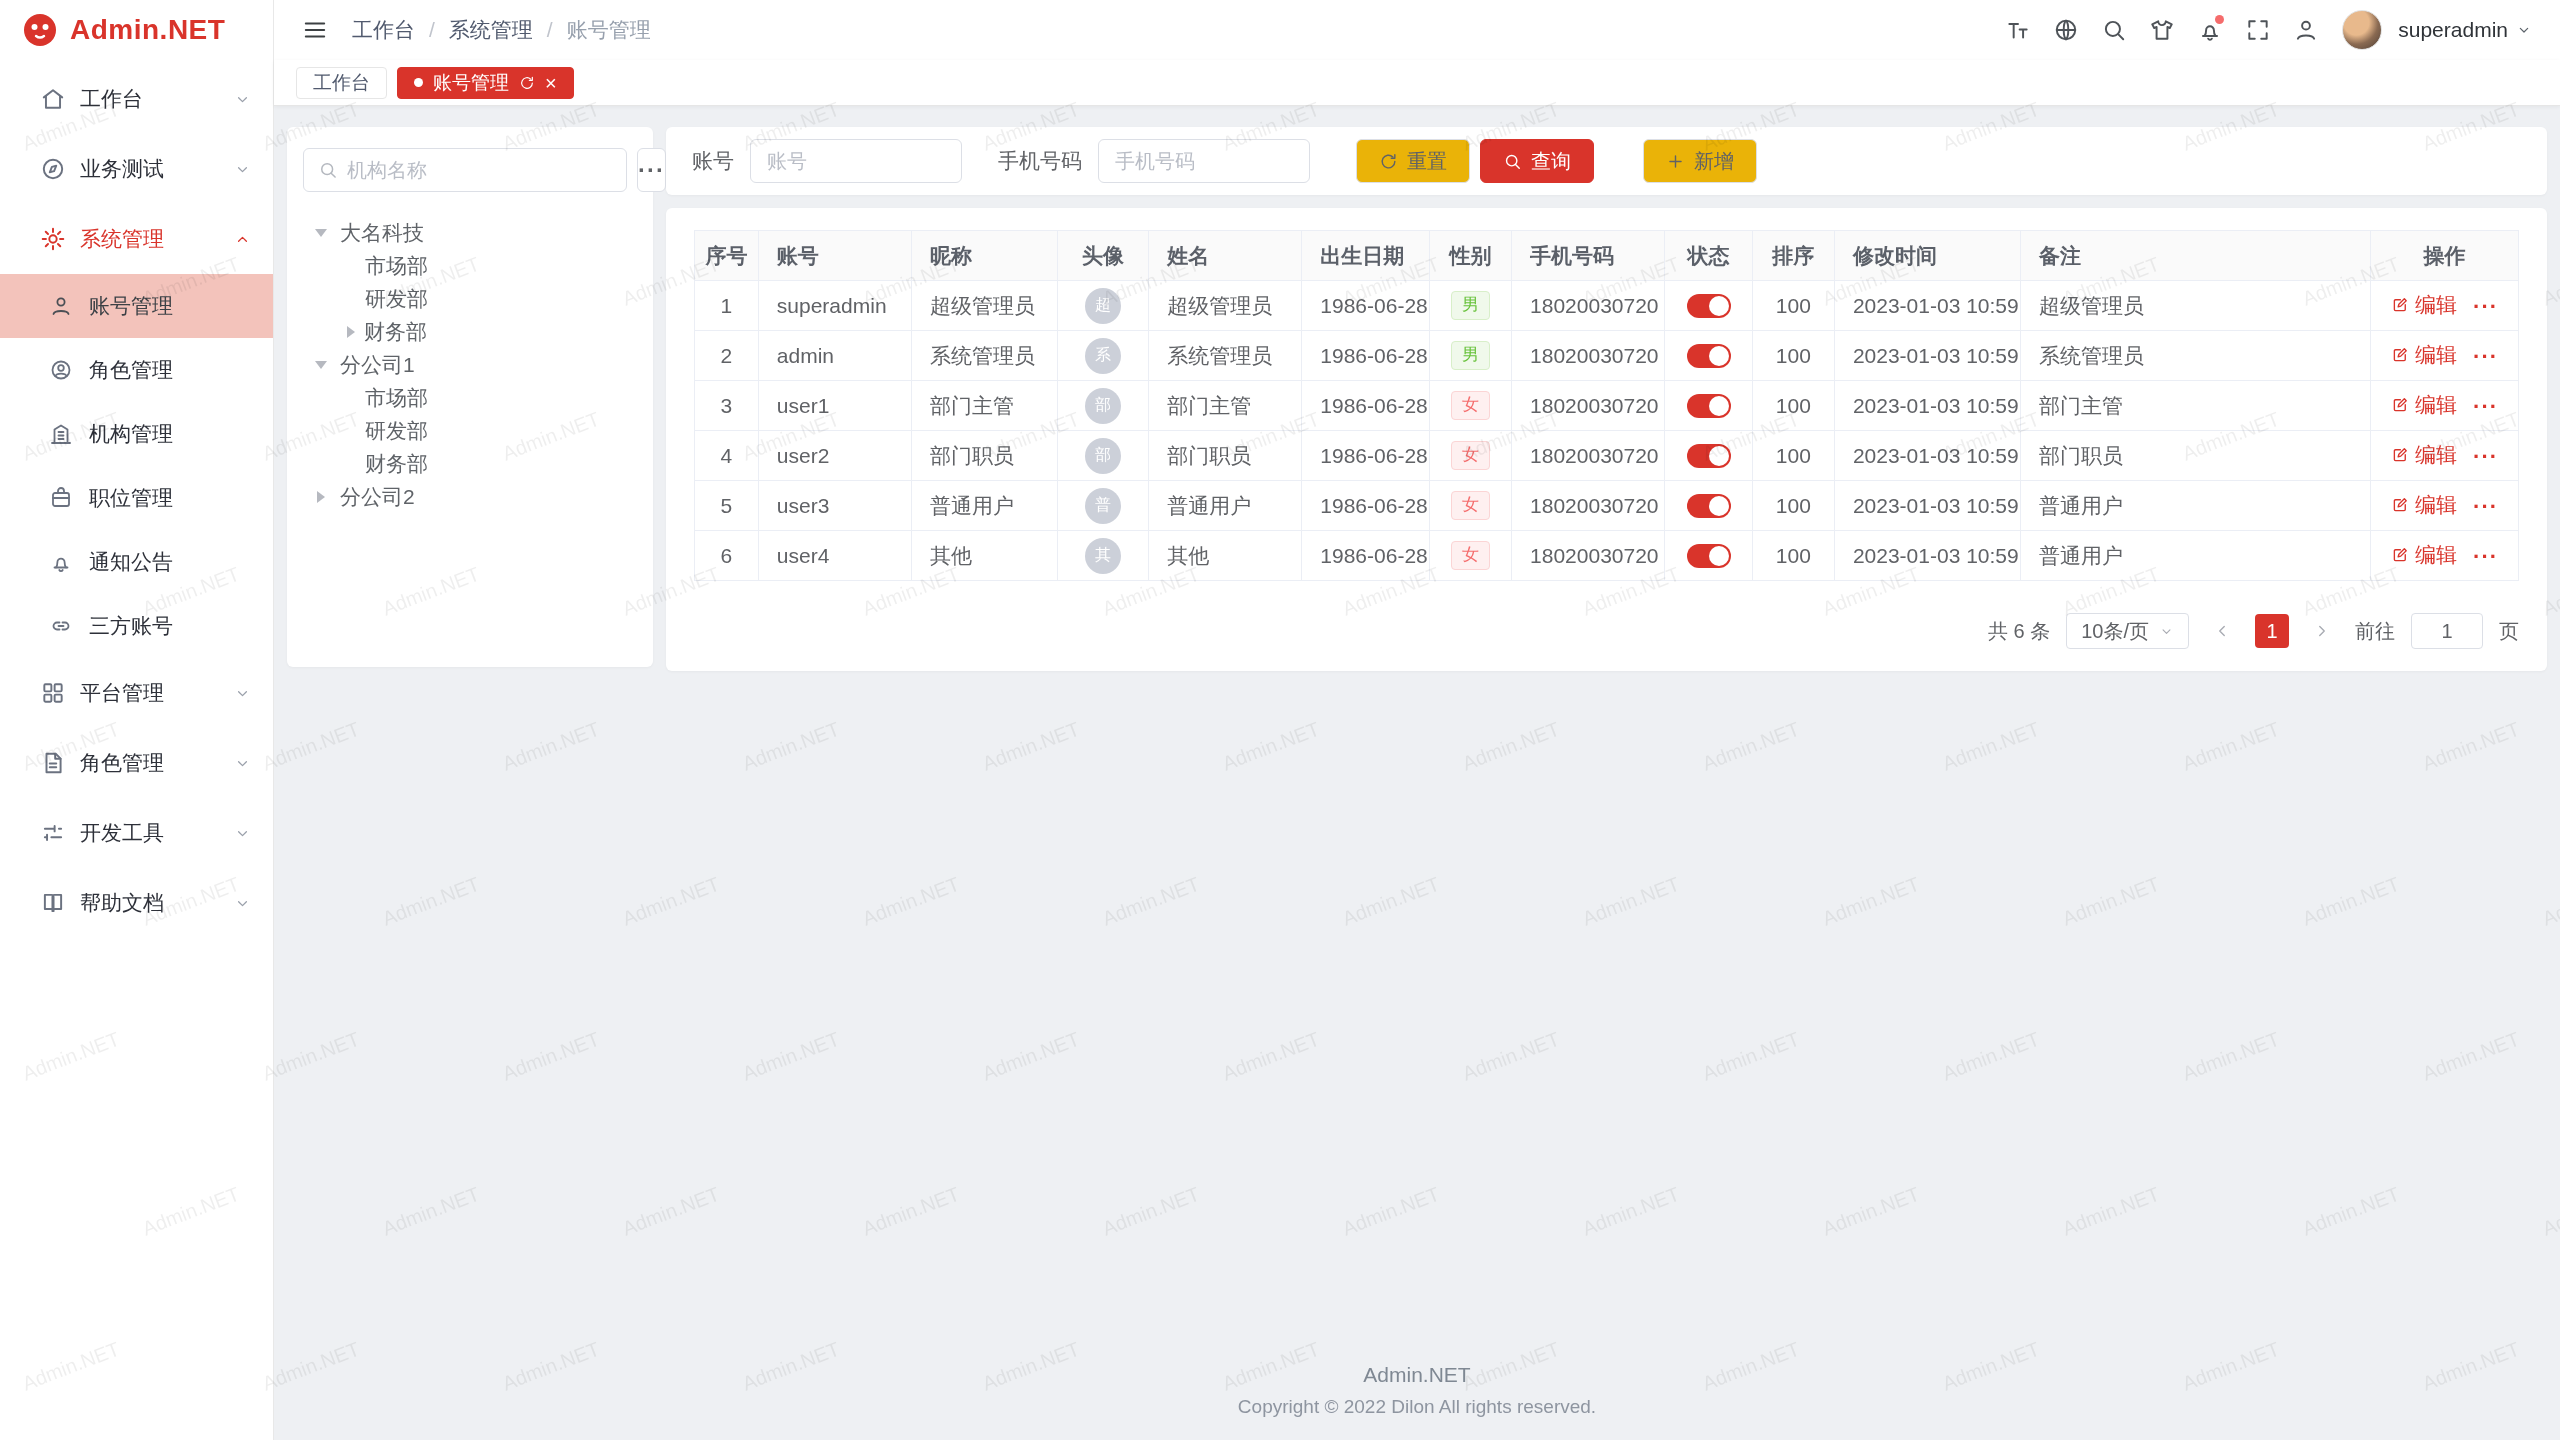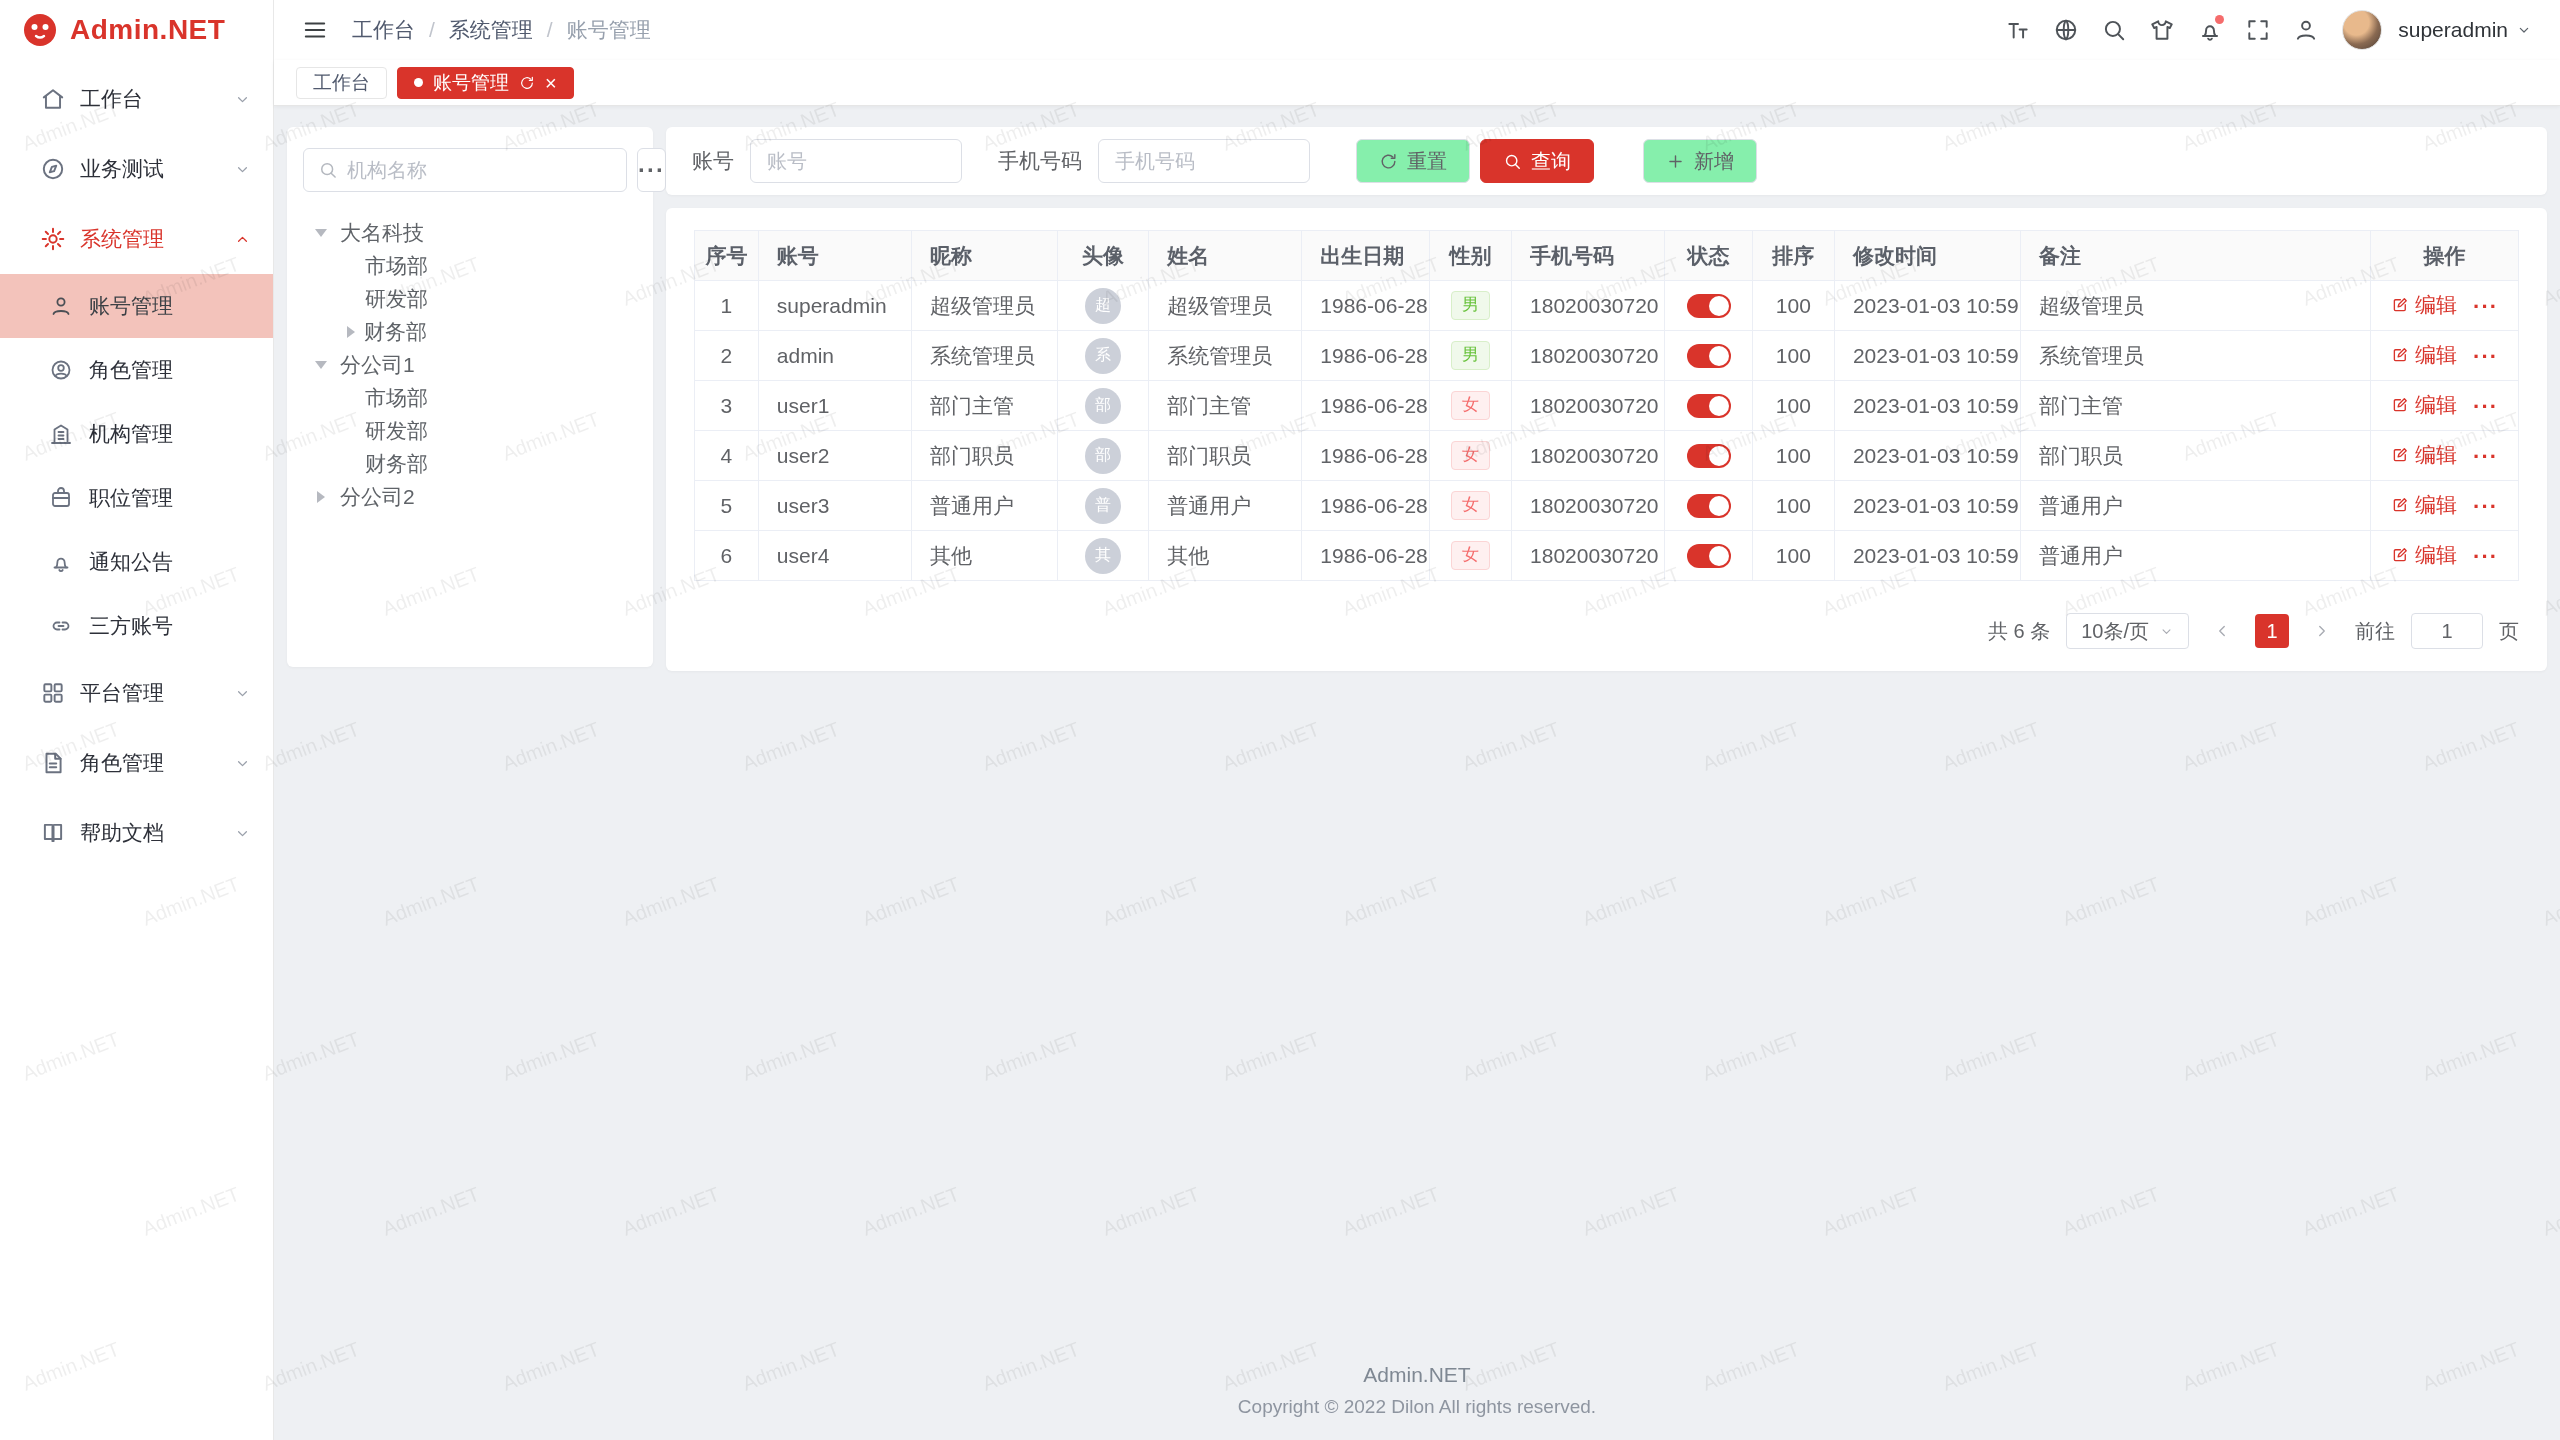--- a/index.html
+++ b/index.html
@@ -75,21 +75,21 @@
   .tree-node.lvl1 { padding-left:62px; }
   .tree-node.lvl1.has-caret { padding-left:44px; }
   .caret { width:0; height:0; border-top:6px solid transparent; border-bottom:6px solid transparent; border-left:8px solid #b6b9c0; margin-right:9px; flex-shrink:0; }
   .caret.expanded { transform:rotate(90deg); }
 
   .right-col { flex:1; min-width:0; display:flex; flex-direction:column; gap:13px; }
   .query-card { height:68px; display:flex; align-items:center; padding:0 26px; }
   .q-label { color:#606266; font-size:21px; margin-right:16px; }
   .q-input { width:212px; height:44px; border:1px solid #dcdfe6; border-radius:6px; padding:0 16px; font-size:20px; color:#606266; font-family:inherit; outline:none; }
   .ml-36 { margin-left:36px; }
-  .btn { height:44px; display:inline-flex; align-items:center; gap:9px; padding:0 22px; border:1px solid #dcdfe6; border-radius:6px; background:#86efac; color:#606266; font-size:20px; cursor:pointer; font-family:inherit; }
+  .btn { height:44px; display:inline-flex; align-items:center; gap:9px; padding:0 22px; border:1px solid #dcdfe6; border-radius:6px; background:#eab308; color:#606266; font-size:20px; cursor:pointer; font-family:inherit; }
   .btn svg { width:19px; height:19px; }
   .btn-primary { background:var(--primary,#d9342b); border-color:var(--primary,#d9342b); color:#fff; }
   .btn-reset { margin-left:46px; }
   .btn-search { margin-left:10px; }
   .btn-add { margin-left:49px; }
 
   .table-card { padding:22px 28px; }
   table { width:100%; border-collapse:collapse; table-layout:fixed; }
   th, td { border:1px solid #ebeef5; height:50px; padding:0 18px; text-align:left; font-size:21px; color:#606266; overflow:hidden; white-space:nowrap; }
   th { background:#fafafa; color:#5b6069; font-weight:bold; }
@@ -256,20 +256,33 @@
         </div>
         <div class="menu-item">
           <span class="mi-icon">
             <svg viewBox="0 0 24 24" fill="none" stroke="currentColor" stroke-width="1.8" stroke-linecap="round" stroke-linejoin="round">
               <path d="M6 3.5h8.5L19 8v12.5H6z"></path>
               <path d="M14 3.5V8h5"></path>
               <path d="M9 12.5h6M9 16h6"></path>
             </svg>
           </span>
           <span class="mi-label">角色管理</span>
+          <span class="chev">
+            <svg viewBox="0 0 24 24" fill="none" stroke="currentColor" stroke-width="1.8" stroke-linecap="round" stroke-linejoin="round">
+              <path d="M6.5 9.5l5.5 5.5 5.5-5.5"></path>
+            </svg>
+          </span>
+        </div>
+        <div class="menu-item">
+          <span class="mi-icon">
+            <svg viewBox="0 0 24 24" fill="none" stroke="currentColor" stroke-width="1.8" stroke-linecap="round" stroke-linejoin="round">
+              <path d="M4.5 8h9M17.5 8h2M13.5 5.5v5M4.5 16h2M10.5 16h9M6.5 13.5v5"></path>
+            </svg>
+          </span>
+          <span class="mi-label">开发工具</span>
           <span class="chev">
             <svg viewBox="0 0 24 24" fill="none" stroke="currentColor" stroke-width="1.8" stroke-linecap="round" stroke-linejoin="round">
               <path d="M6.5 9.5l5.5 5.5 5.5-5.5"></path>
             </svg>
           </span>
         </div>
         <div class="menu-item">
           <span class="mi-icon">
             <svg viewBox="0 0 24 24" fill="none" stroke="currentColor" stroke-width="1.8" stroke-linecap="round" stroke-linejoin="round">
               <path d="M4.5 4.5h6a2 2 0 012 2v13a2 2 0 00-2-2h-6z"></path>

